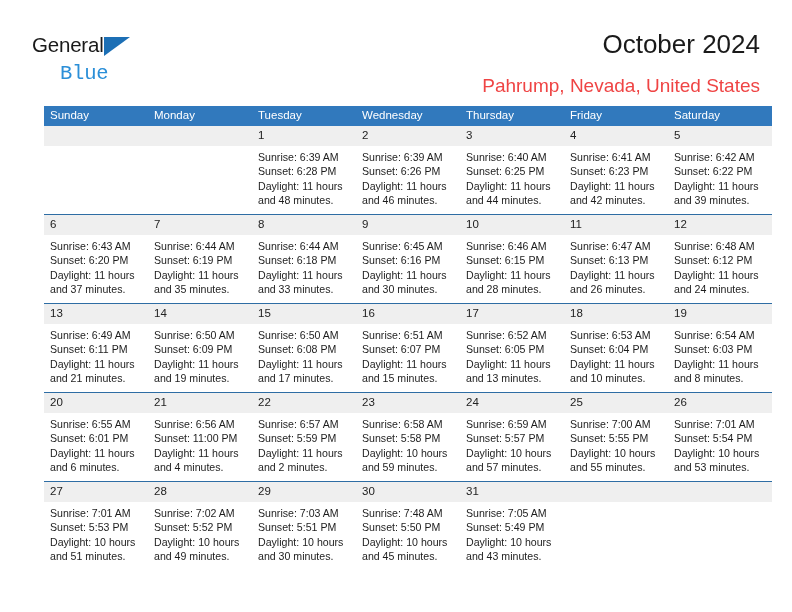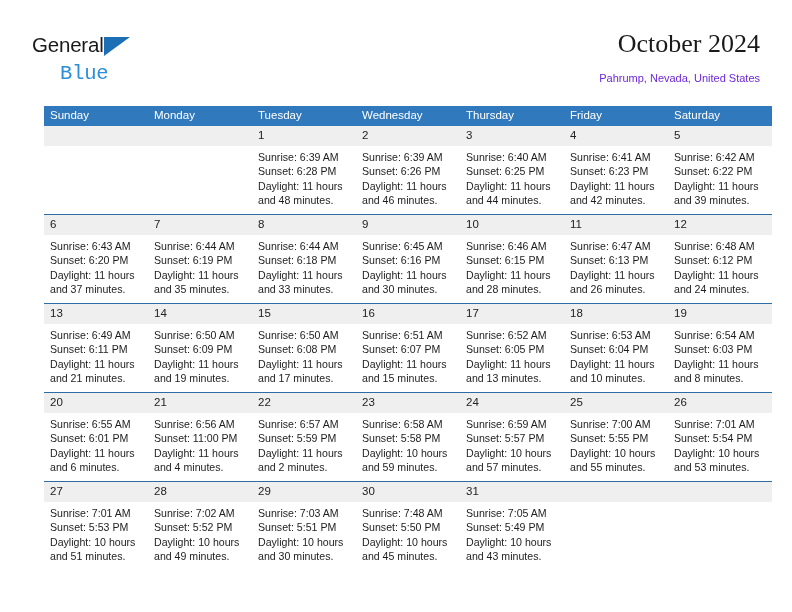--- a/index.html
+++ b/index.html
@@ -71,27 +71,26 @@
     position: absolute;
     right: 0;
     top: 0;
     text-align: right;
   }
   .cal-title {
     font-size: 26px;
     color: #1a1a1a;
     line-height: 32px;
     white-space: nowrap;
-    font-family: Liberation Serif, serif;
   }
   .cal-subtitle {
-    font-size: 11px;
-    color: #6d28d9;
+    font-size: 19px;
+    color: #ef4444;
     line-height: 20px;
-    margin-top: 8px;
+    margin-top: 16px;
     white-space: nowrap;
   }
 
   
   .calendar {
     position: absolute;
     left: 44px;
     top: 106px;
     width: 728px;
     border-collapse: collapse;

